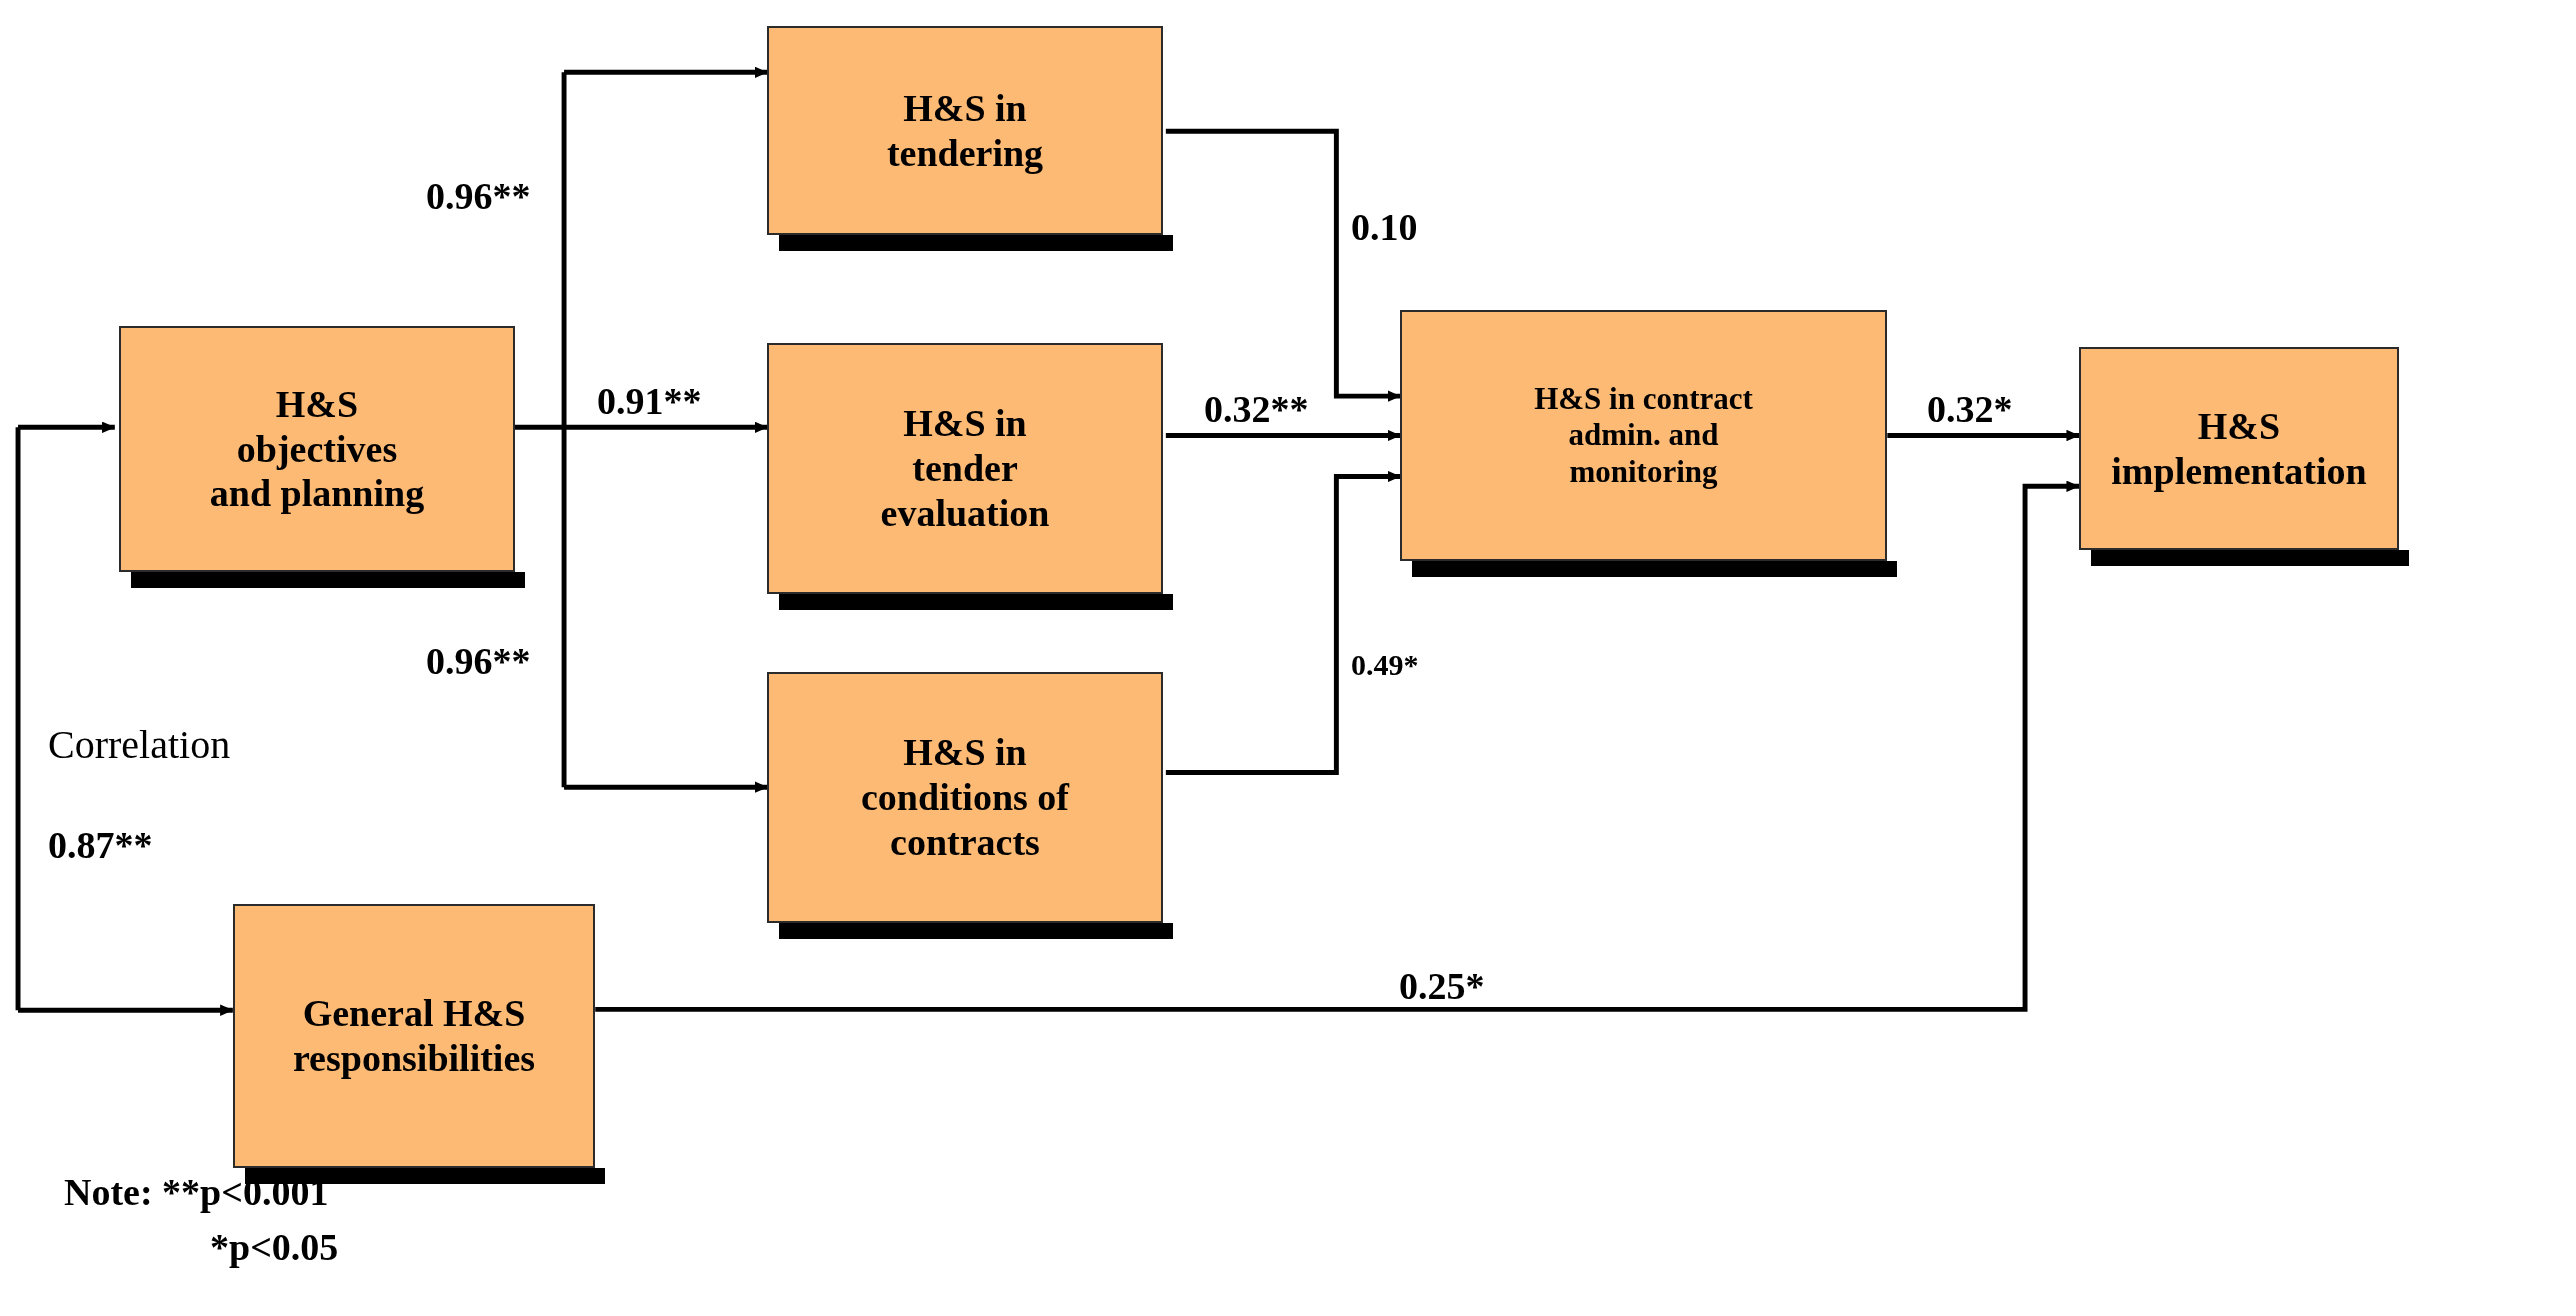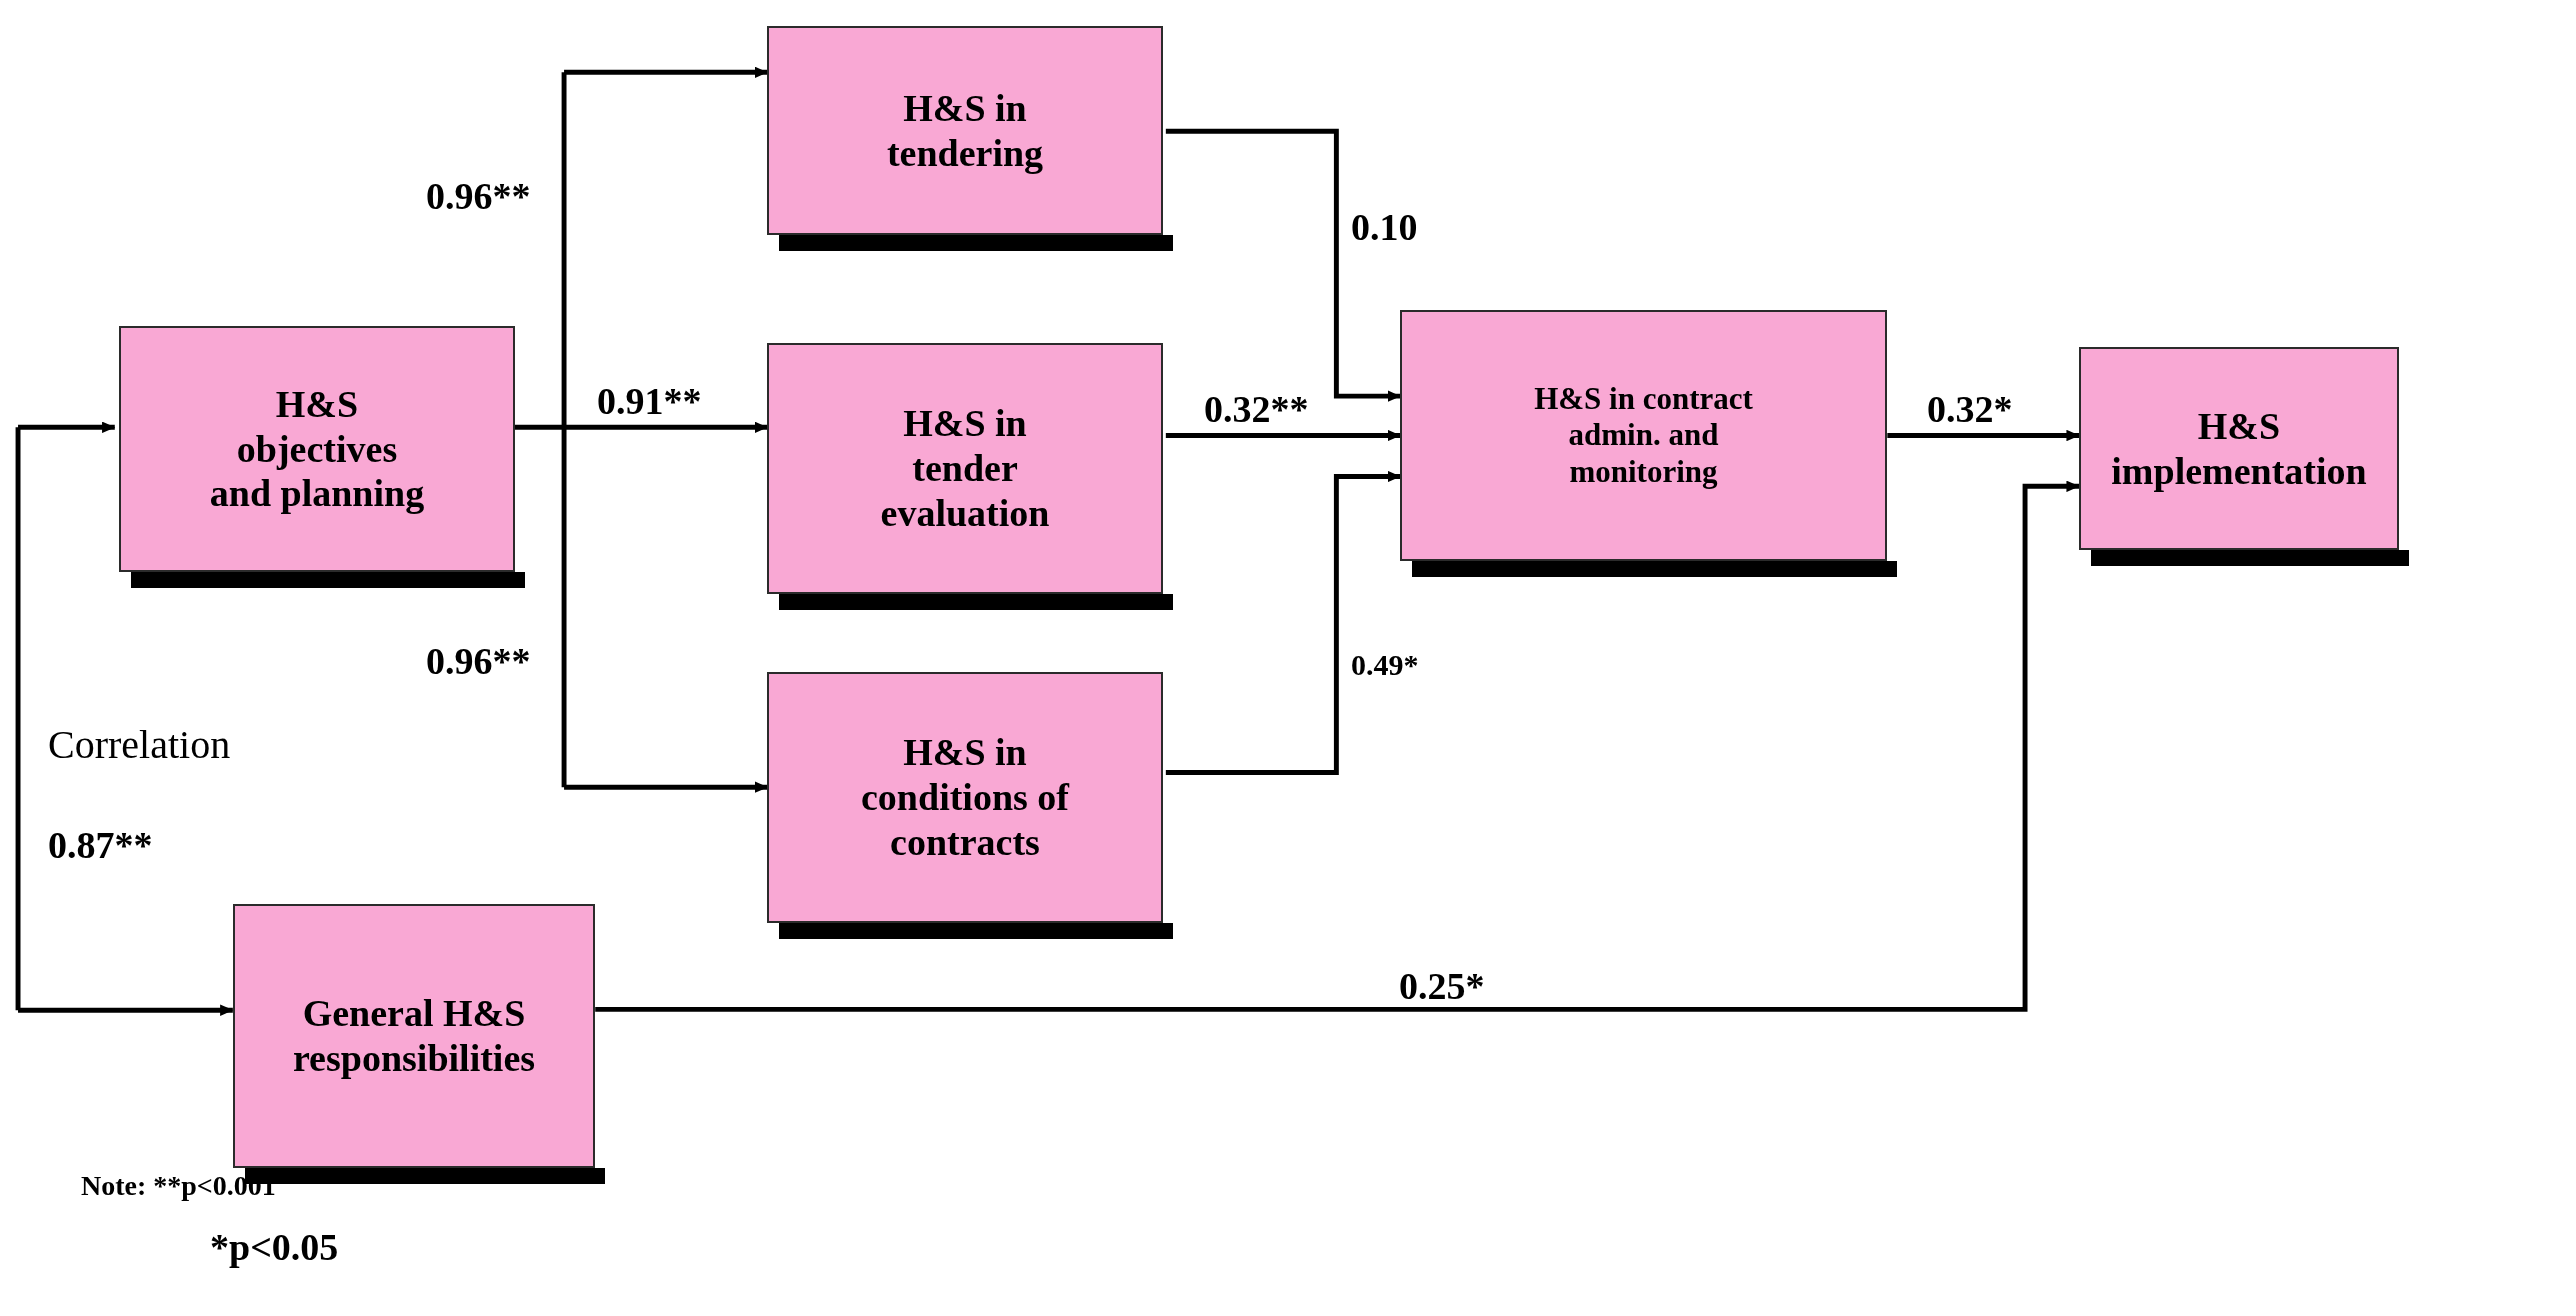--- a/index.html
+++ b/index.html
@@ -1,21 +1,21 @@
 <!DOCTYPE html>
 <html style="font-size:13px"><head>
 <meta charset="utf-8">
 <title>H&amp;S Path Diagram</title>
 <style>
   html,body{margin:0;padding:0;background:#ffffff;}
   body{font-family:"Liberation Serif", serif;}
   #stage{position:relative;width:2576px;height:1317px;background:#ffffff;overflow:hidden;}
   svg.edges{position:absolute;left:0;top:0;width:2576px;height:1317px;pointer-events:none;}
 
-  .node{position:absolute;box-sizing:border-box;background:#f9a8d4;
+  .node{position:absolute;box-sizing:border-box;background:#fdba74;
         border:2.5px solid #2b2b2b;display:flex;align-items:center;justify-content:center;
         text-align:center;font-weight:bold;color:#000000;line-height:1.18;z-index:3;}
   .node .lbl{display:block;padding:0 8.2px;}
   
   .node::after{content:"";position:absolute;left:9.8px;right:-11.5px;bottom:-18px;height:15.6px;background:#000000;}
 
   .edge-label{position:absolute;color:#000000;font-weight:bold;white-space:nowrap;z-index:4;}
   .plain{font-weight:normal;}
 
   .note{position:absolute;font-weight:bold;color:#000000;white-space:pre;line-height:1.35;z-index:4;}
@@ -110,17 +110,17 @@
 
   <div class="edge-label" style="left:1351px;top:648px;font-size:30px;">0.49*</div>
 
   <div class="edge-label" style="left:1927px;top:387px;font-size:38px;">0.32*</div>
 
   <div class="edge-label" style="left:1399px;top:964px;font-size:38px;font-family:Liberation Serif, serif;">0.25*</div>
 
   <div class="edge-label plain" style="left:48px;top:721px;font-size:40px;">Correlation</div>
   <div class="edge-label" style="left:48px;top:823px;font-size:38px;">0.87**</div>
 
-  <div class="note" style="left:81px;top:1167px;font-size:28px;text-align:center;">Note: **p&lt;0.001</div>
+  <div class="note" style="left:64px;top:1167px;font-size:38px;text-align:center;">Note: **p&lt;0.001</div>
   <div class="note" style="left:210px;top:1222px;font-size:38px;">*p&lt;0.05</div>
 
 </div>
 
 
 </body></html>

